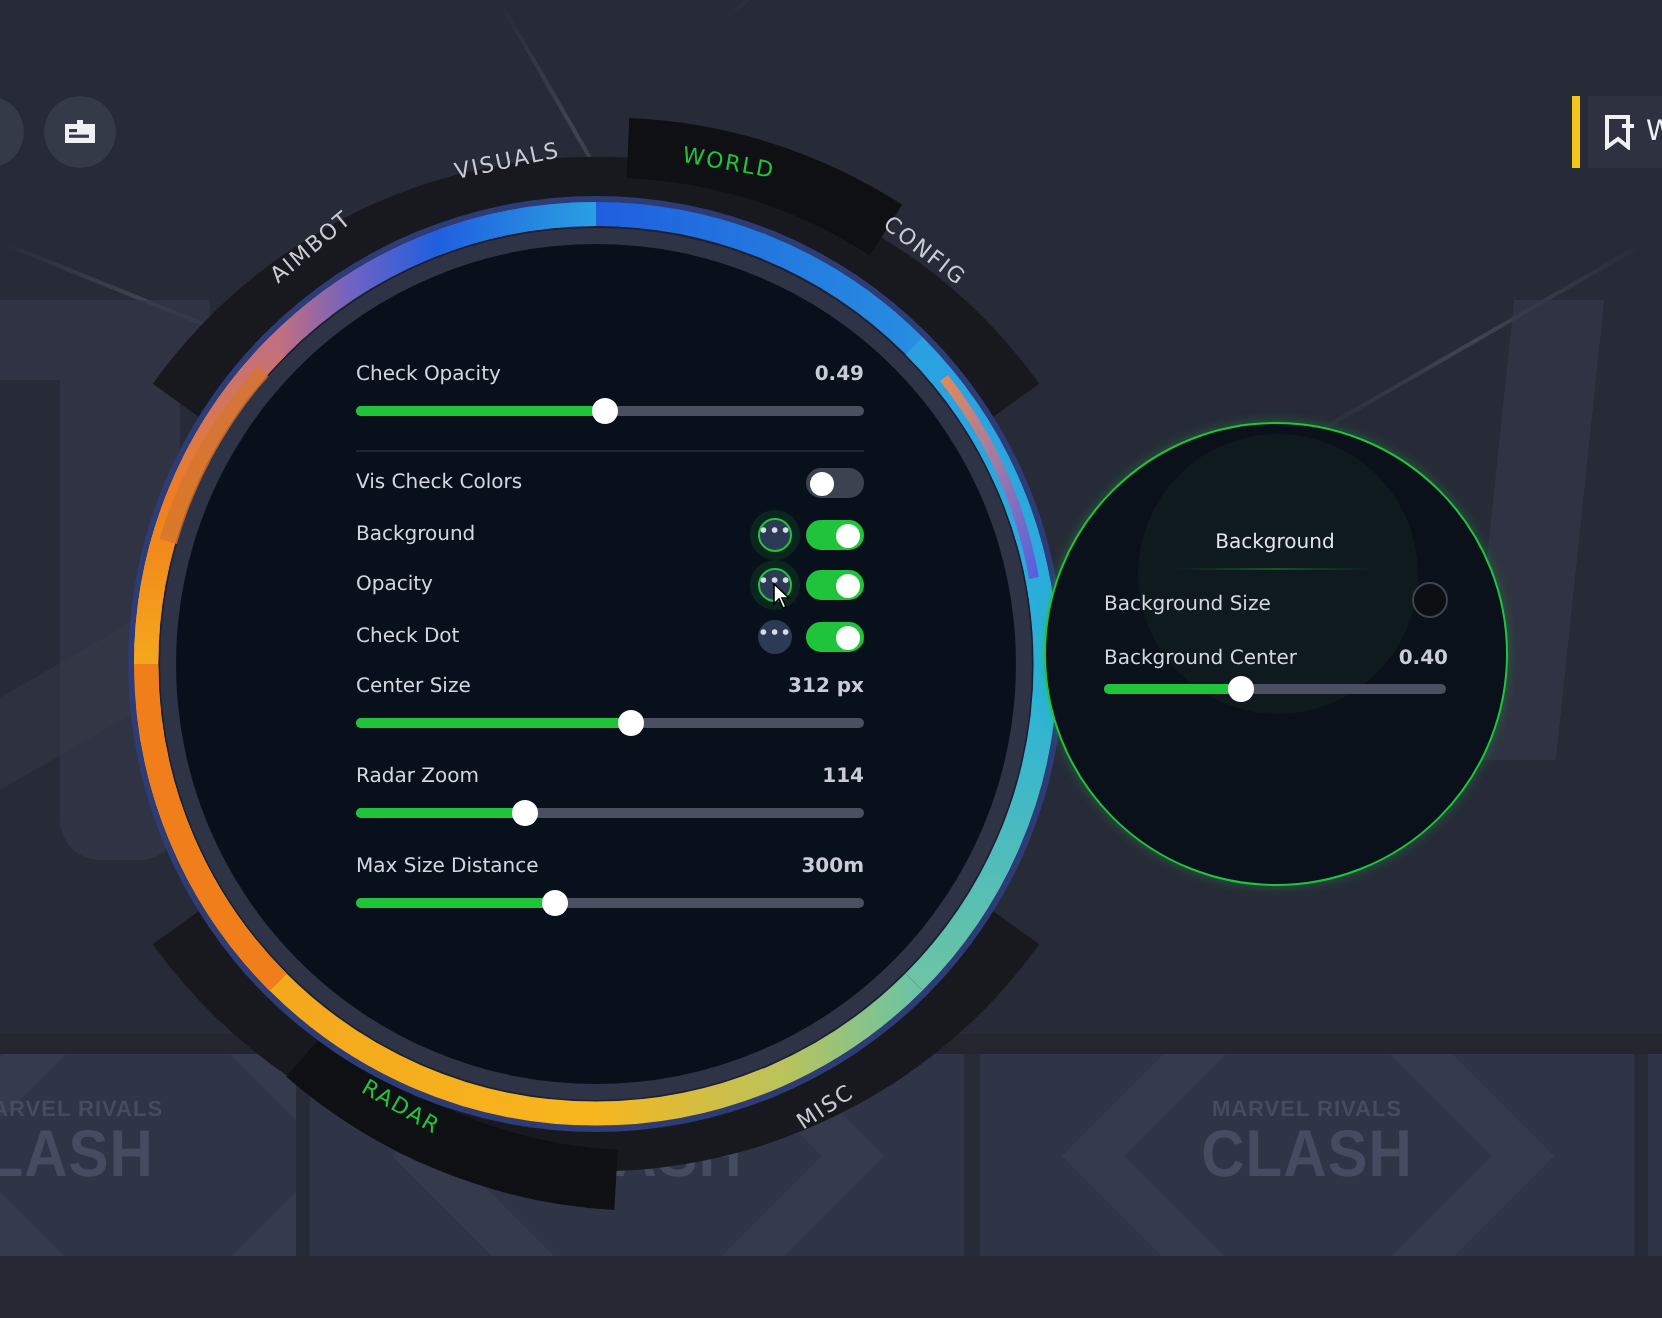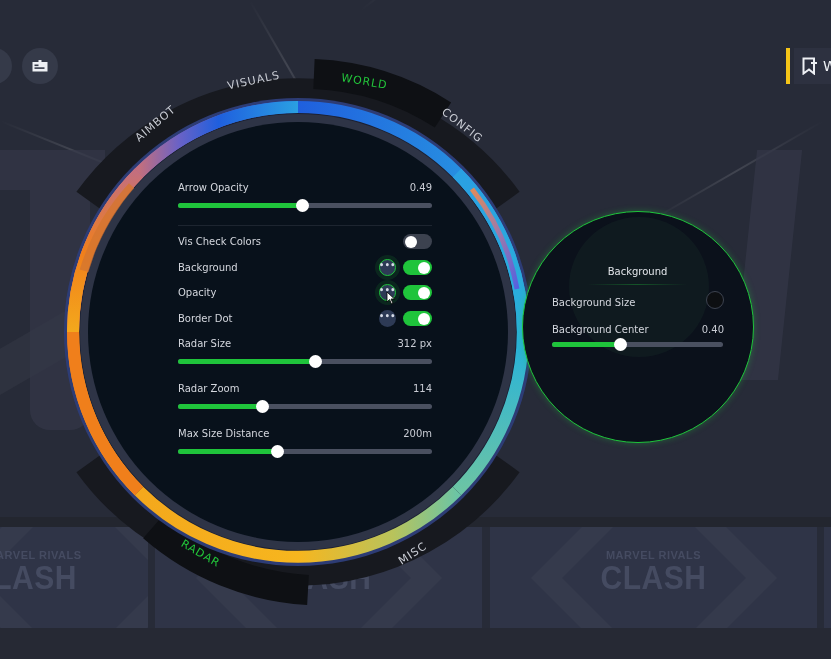--- a/index.html
+++ b/index.html
@@ -31,21 +31,21 @@
 
   
   .wheel { position:absolute; left:23px; top:57px; width:550px; height:550px; }
   .wheel svg.ring { position:absolute; left:0; top:0; }
   .tab-label { position:absolute; font-size:11px; letter-spacing:1px; color:#c9ccd4; white-space:nowrap; transform-origin:center center; }
   .tab-label.active { color:#22c43a; }
 
   .panel { position:absolute; left:178px; top:178px; width:254px; }
   .row { position:absolute; left:0; width:254px; font-size:10px; color:#d4d7de; }
   .row .label { position:absolute; left:0; top:0; }
-  .row .value { position:absolute; right:0; top:0; color:#c9ccd4; }
+  .row .value { position:absolute; right:0; top:0; color:#c9ccd4;font-weight:bold; }
   .slider { position:absolute; left:0; width:254px; height:5px; border-radius:3px; background:#4a5060; }
   .slider .fill { position:absolute; left:0; top:0; height:5px; border-radius:3px; background:#1fc43b; }
   .slider .knob { position:absolute; top:-4px; width:13px; height:13px; margin-left:-6px; border-radius:50%; background:#ffffff; }
   .divider { position:absolute; left:0; width:254px; height:1px; background:#1d2530; }
   .toggle { position:absolute; right:0; width:29px; height:15px; border-radius:8px; }
   .toggle.on { background:#1fc43b; }
   .toggle.off { background:#3c424f; }
   .toggle .dot { position:absolute; top:1.5px; width:12px; height:12px; border-radius:50%; background:#ffffff; }
   .toggle.on .dot { right:2px; }
   .toggle.off .dot { left:2px; }
@@ -178,21 +178,21 @@
   <span class="tab-label" style="left:108px;top:60px;transform:rotate(-40deg);">AIMBOT</span>
   <span class="tab-label" style="left:204px;top:17px;transform:rotate(-12deg);">VISUALS</span>
   <span class="tab-label active" style="left:318px;top:18px;transform:rotate(10deg);">WORLD</span>
   <span class="tab-label" style="left:415px;top:62px;transform:rotate(38deg);">CONFIG</span>
   <span class="tab-label" style="left:374px;top:490px;transform:rotate(-33deg);">MISC</span>
   <span class="tab-label active" style="left:156px;top:490px;transform:rotate(30deg);">RADAR</span>
 </div>
 
 <div class="panel">
   <div class="row" style="top:4px;">
-    <span class="label">Arrow Opacity</span>
+    <span class="label">Check Opacity</span>
     <span class="value">0.49</span>
   </div>
   <div class="slider" style="top:25px;">
     <div class="fill" style="width:49%;"></div>
     <div class="knob" style="left:49%;"></div>
   </div>
   <div class="divider" style="top:47px;"></div>
 
   <div class="row" style="top:58px;">
     <span class="label">Vis Check Colors</span>
@@ -218,50 +218,50 @@
       <span class="dots">•••</span>
     </div>
   <div class="toggle on" style="top:107px;">
       <div class="dot"></div>
     </div>
   <svg class="cursor" style="left:208px;top:113px;" width="10" height="14" viewBox="0 0 10 14">
     <path d="M1 1 L1 11 L3.5 8.5 L5.5 13 L7 12.3 L5 8 L8.5 8 Z" fill="#ffffff" stroke="#000" stroke-width="0.8"></path>
   </svg>
 
   <div class="row" style="top:135px;">
-    <span class="label">Border Dot</span>
+    <span class="label">Check Dot</span>
   </div>
   <div class="more-btn" style="left:201px;top:132px;">
       <span class="dots">•••</span>
     </div>
   <div class="toggle on" style="top:133px;">
       <div class="dot"></div>
     </div>
 
   <div class="row" style="top:160px;">
-    <span class="label">Radar Size</span>
+    <span class="label">Center Size</span>
     <span class="value">312 px</span>
   </div>
   <div class="slider" style="top:181px;">
     <div class="fill" style="width:54%;"></div>
     <div class="knob" style="left:54%;"></div>
   </div>
 
   <div class="row" style="top:205px;">
     <span class="label">Radar Zoom</span>
     <span class="value">114</span>
   </div>
   <div class="slider" style="top:226px;">
     <div class="fill" style="width:33%;"></div>
     <div class="knob" style="left:33%;"></div>
   </div>
 
   <div class="row" style="top:250px;">
     <span class="label">Max Size Distance</span>
-    <span class="value">200m</span>
+    <span class="value">300m</span>
   </div>
   <div class="slider" style="top:271px;">
     <div class="fill" style="width:39%;"></div>
     <div class="knob" style="left:39%;"></div>
   </div>
 </div>
 
 <div class="sub">
   <div class="glow"></div>
   <div class="title">Background</div>

